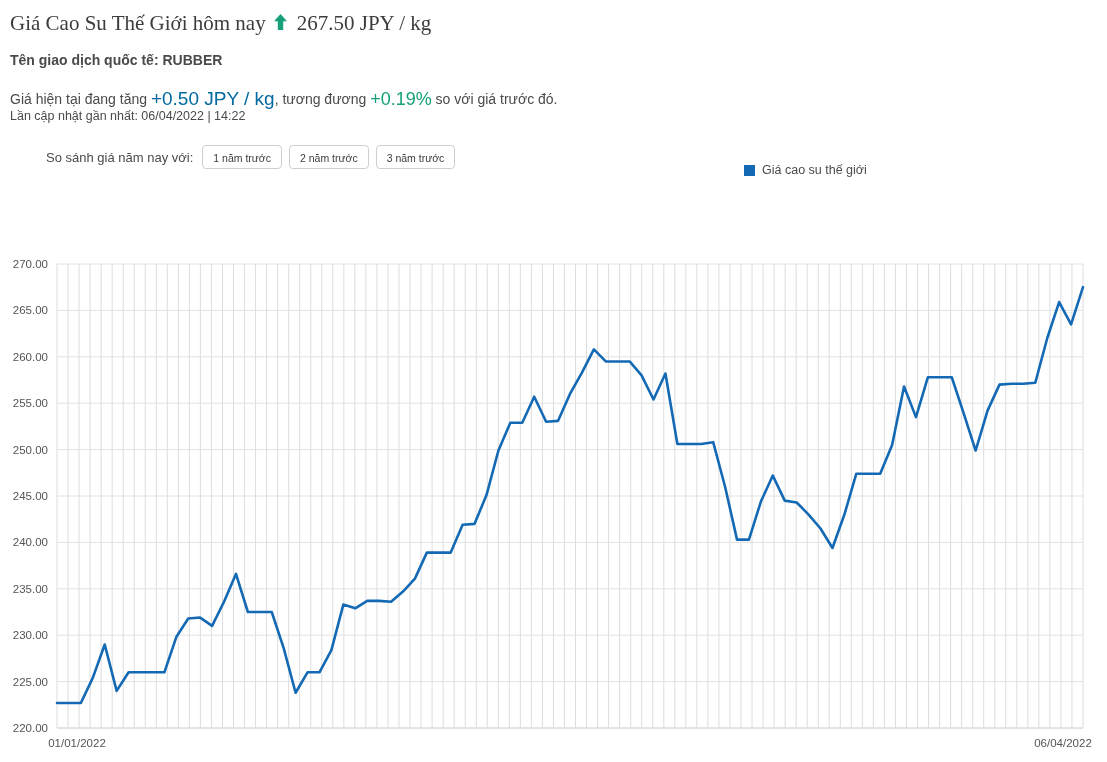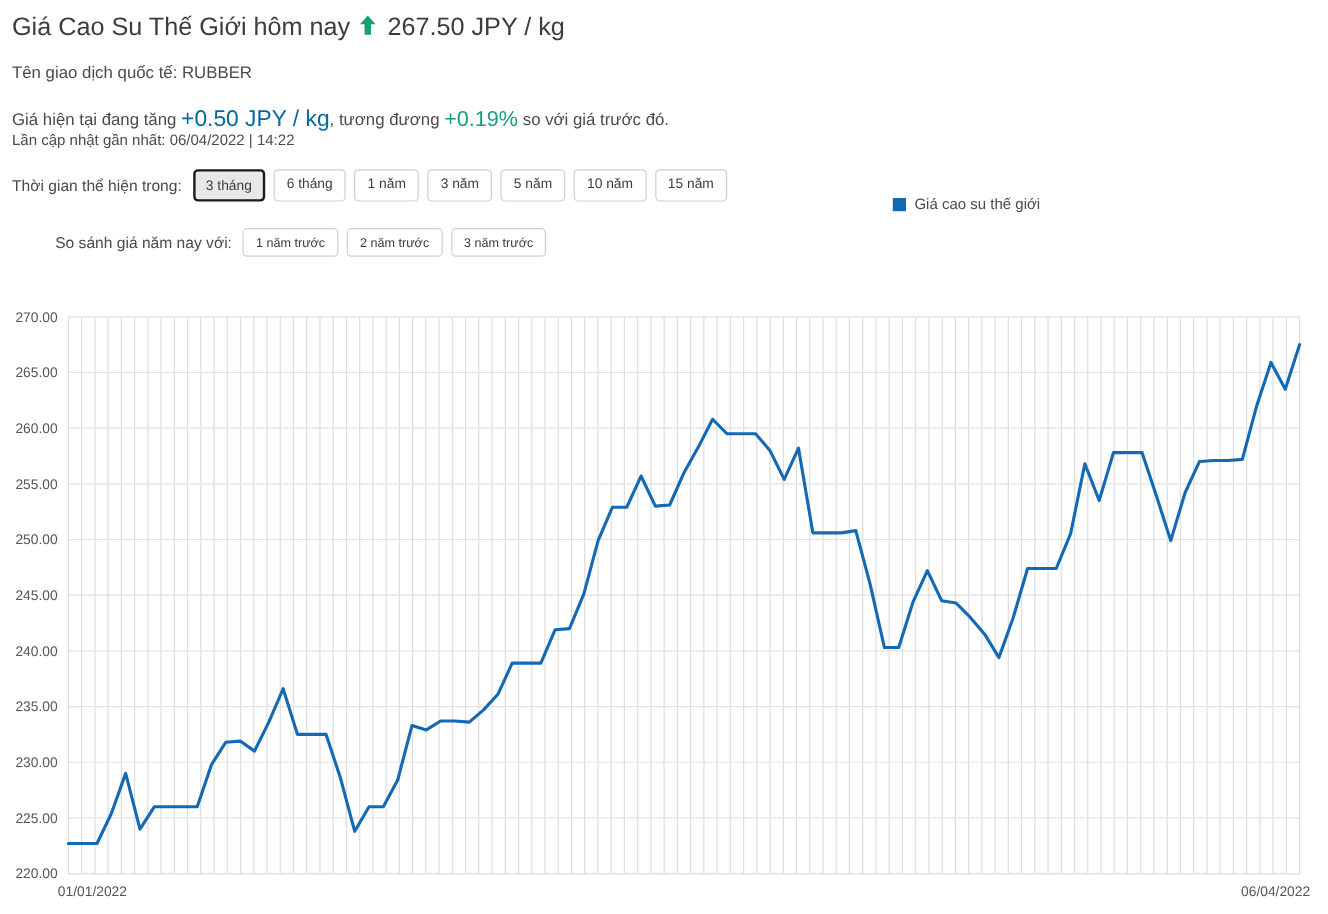--- a/index.html
+++ b/index.html
@@ -22,35 +22,37 @@
   
   .header-block { padding: 9px 0 0 10px; }
 
   .title-row {
     display: flex;
     align-items: flex-end;
     font-size: 21px;
     color: #3c3c3c;
     line-height: 28px;
     white-space: nowrap;
+    font-family: Liberation Serif, serif;
   }
   .title-text { font-size: 21px; color: #3c3c3c; }
   .arrow-up {
     display: inline-block;
     margin: 0 9px 0 7px;
     position: relative;
     top: 1px;
   }
   .price-value { font-size: 21px; color: #3c3c3c; }
 
   .subtitle {
     margin-top: 14px;
     font-size: 14px;
     color: #4a4a4a;
     line-height: 18px;
+    font-weight: bold;
   }
 
   .change-line {
     margin-top: 20px;
     font-size: 14px;
     color: #4a4a4a;
     line-height: 20px;
     white-space: nowrap;
   }
   .change-line .big-green {
@@ -164,30 +166,20 @@
 
     <div class="change-line">
       <span>Giá hiện tại đang tăng</span>
       <span class="big-green">+0.50 JPY / kg</span><span>, tương đương</span>
       <span class="pct-green">+0.19%</span>
       <span>so với giá trước đó.</span>
     </div>
 
     <div class="updated">Lần cập nhật gần nhất: 06/04/2022 | 14:22</div>
 
-    <div class="ctrl-row">
-      <span class="ctrl-label">Thời gian thể hiện trong:</span>
-      <button class="btn active">3 tháng</button>
-      <button class="btn">6 tháng</button>
-      <button class="btn">1 năm</button>
-      <button class="btn">3 năm</button>
-      <button class="btn">5 năm</button>
-      <button class="btn">10 năm</button>
-      <button class="btn">15 năm</button>
-    </div>
 
     <div class="ctrl-row second">
       <span class="ctrl-label">So sánh giá năm nay với:</span>
       <button class="btn small">1 năm trước</button>
       <button class="btn small">2 năm trước</button>
       <button class="btn small">3 năm trước</button>
     </div>
   </div>
 
   <div class="legend">

